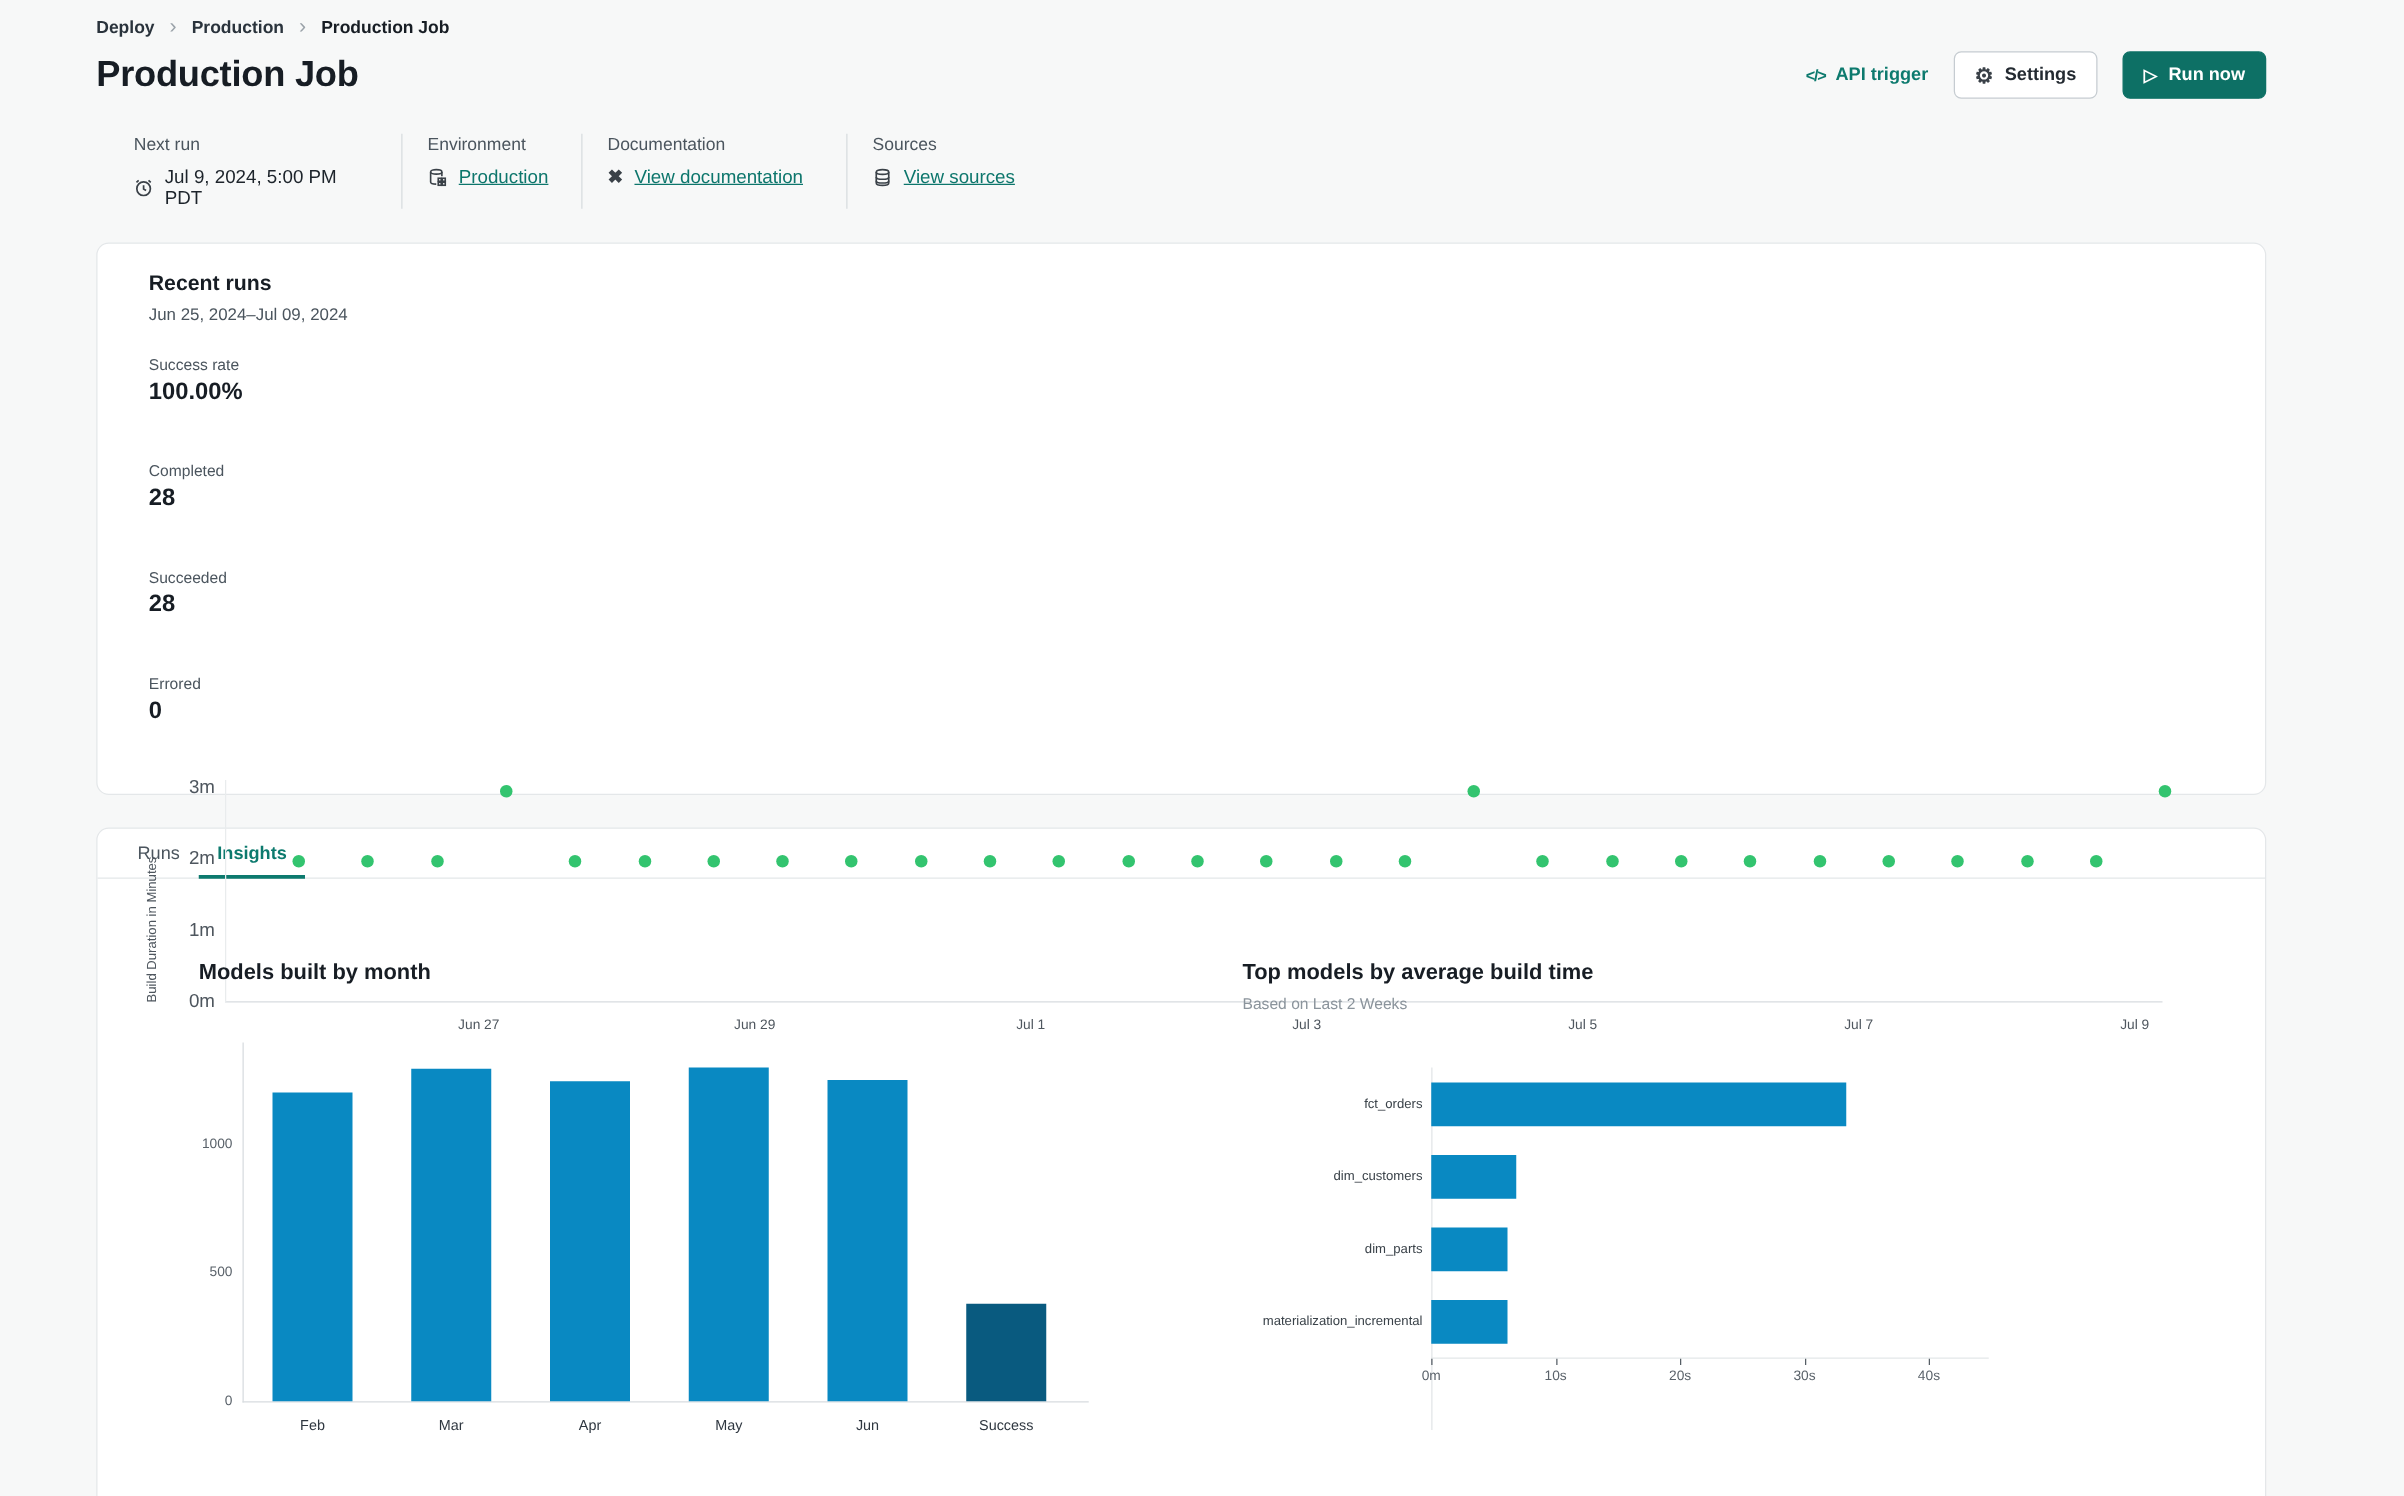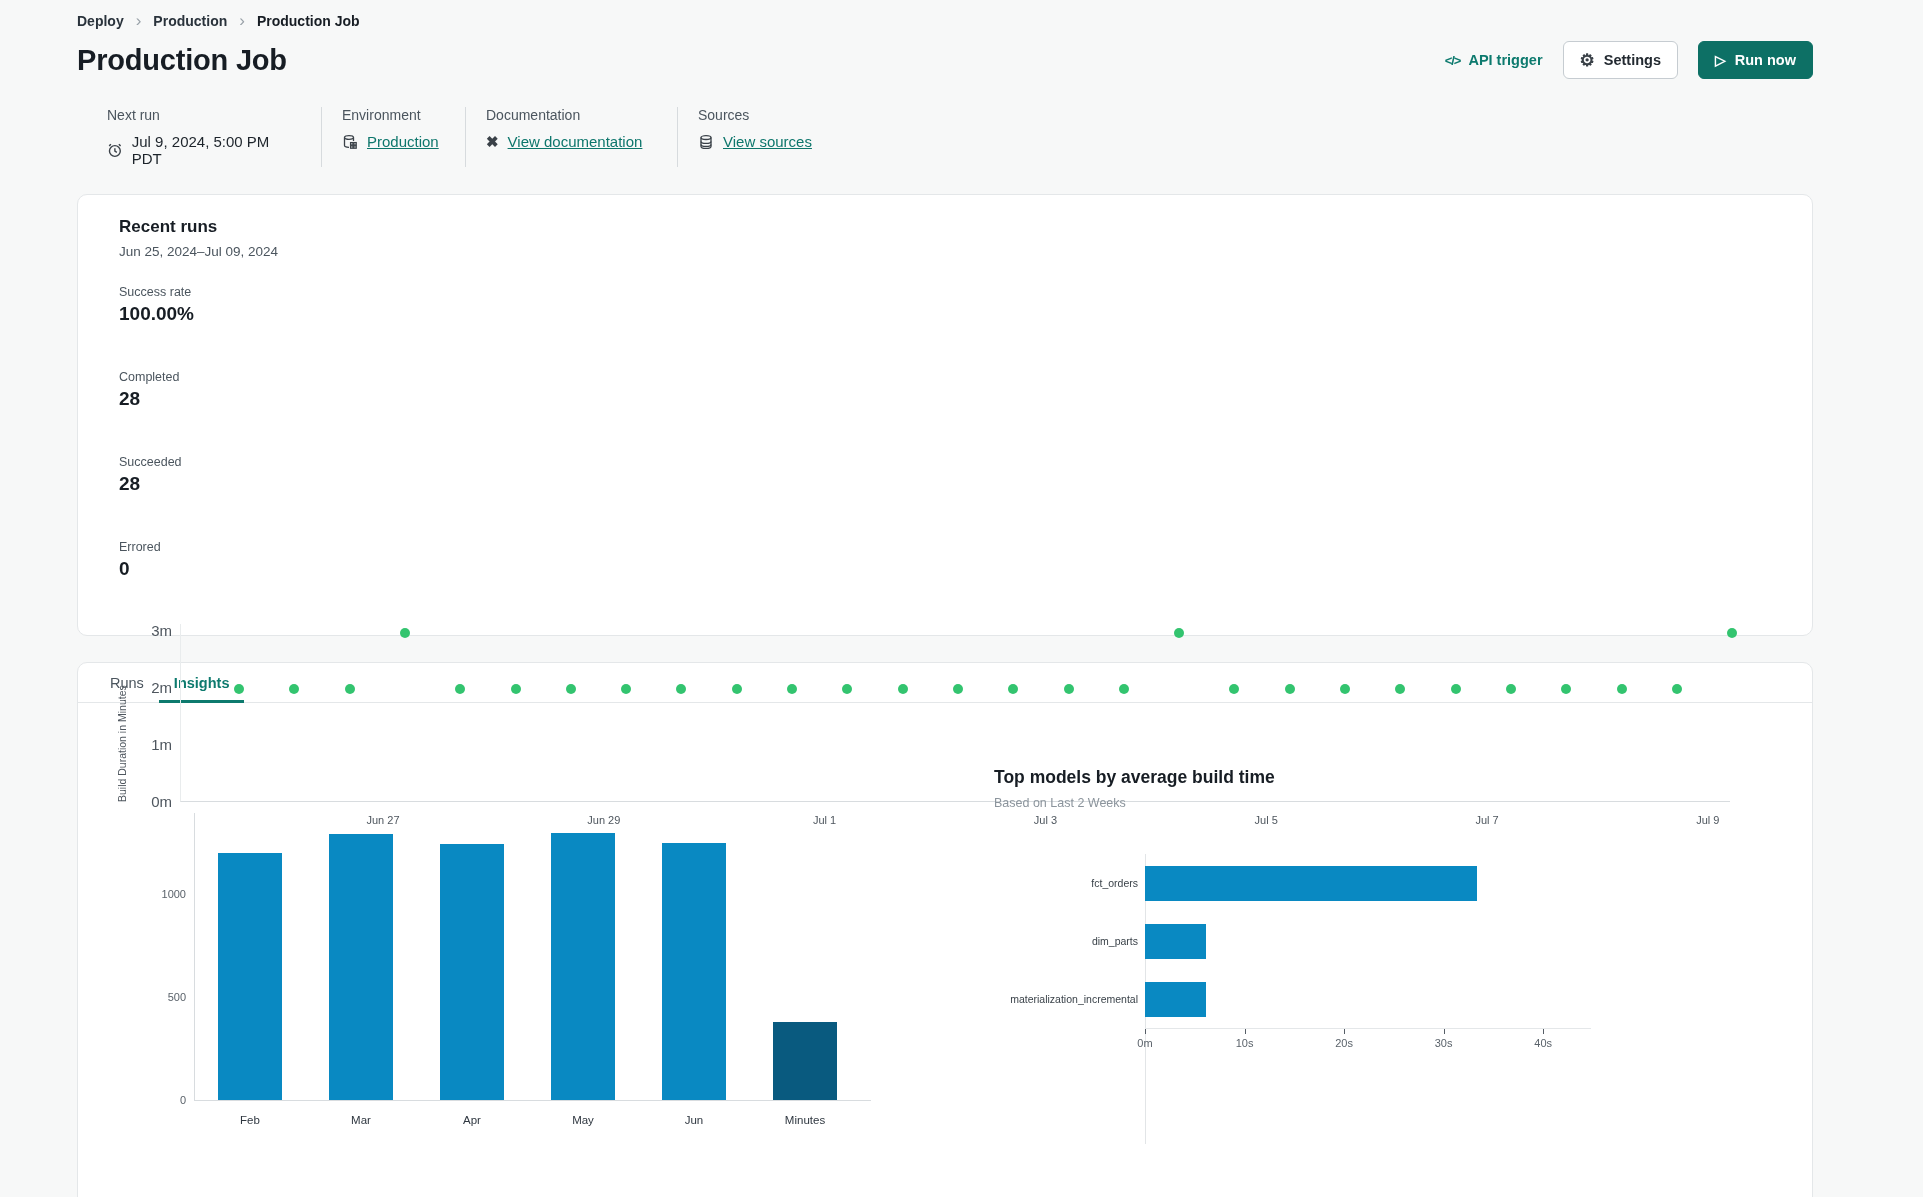--- a/index.html
+++ b/index.html
@@ -231,47 +231,54 @@
       </div>
     </div>
 
     <div class="card card-tabs">
       <div class="tab-bar">
         <div class="tab">Runs</div>
         <div class="tab active">Insights</div>
       </div>
       <div class="charts-area">
         <div class="chart-block chart-left">
+          <div class="chart-title">Models built by month</div>
           <div class="bar-plot">
               <div class="bar-ytick" style="bottom: 0px;">0</div>
               <div class="bar-ytick" style="bottom: 102.857px;">500</div>
               <div class="bar-ytick" style="bottom: 205.714px;">1000</div>
               <div class="bar" style="left: 23px; height: 246.857px; background: rgb(9, 137, 194);"></div>
               <div class="bar-xlabel" style="left: 55px;">Feb</div>
               <div class="bar" style="left: 134px; height: 266.4px; background: rgb(9, 137, 194);"></div>
               <div class="bar-xlabel" style="left: 166px;">Mar</div>
               <div class="bar" style="left: 245px; height: 256.114px; background: rgb(9, 137, 194);"></div>
               <div class="bar-xlabel" style="left: 277px;">Apr</div>
               <div class="bar" style="left: 356px; height: 267.429px; background: rgb(9, 137, 194);"></div>
               <div class="bar-xlabel" style="left: 388px;">May</div>
               <div class="bar" style="left: 467px; height: 257.143px; background: rgb(9, 137, 194);"></div>
               <div class="bar-xlabel" style="left: 499px;">Jun</div>
               <div class="bar" style="left: 578px; height: 77.76px; background: rgb(9, 90, 127);"></div>
-              <div class="bar-xlabel" style="left: 610px;">Minutes</div>
+              <div class="bar-xlabel" style="left: 610px;">Success</div>
             </div>
         </div>
         <div class="chart-block chart-right">
           <div class="chart-title">Top models by average build time</div>
           <div class="chart-subtitle">Based on Last 2 Weeks</div>
           <div class="hbar-rows">
               <div class="hbar-axisline" style="height: 290px;"></div>
               <div class="hbar-row">
                 <div class="hbar-label">fct_orders</div>
                 <div class="hbar-track">
                   <div class="hbar" style="width: 332.482px; background: rgb(9, 137, 194);"></div>
+                </div>
+              </div>
+              <div class="hbar-row">
+                <div class="hbar-label">dim_customers</div>
+                <div class="hbar-track">
+                  <div class="hbar" style="width: 67.6909px; background: rgb(9, 137, 194);"></div>
                 </div>
               </div>
               <div class="hbar-row">
                 <div class="hbar-label">dim_parts</div>
                 <div class="hbar-track">
                   <div class="hbar" style="width: 60.7227px; background: rgb(9, 137, 194);"></div>
                 </div>
               </div>
               <div class="hbar-row">
                 <div class="hbar-label">materialization_incremental</div>

